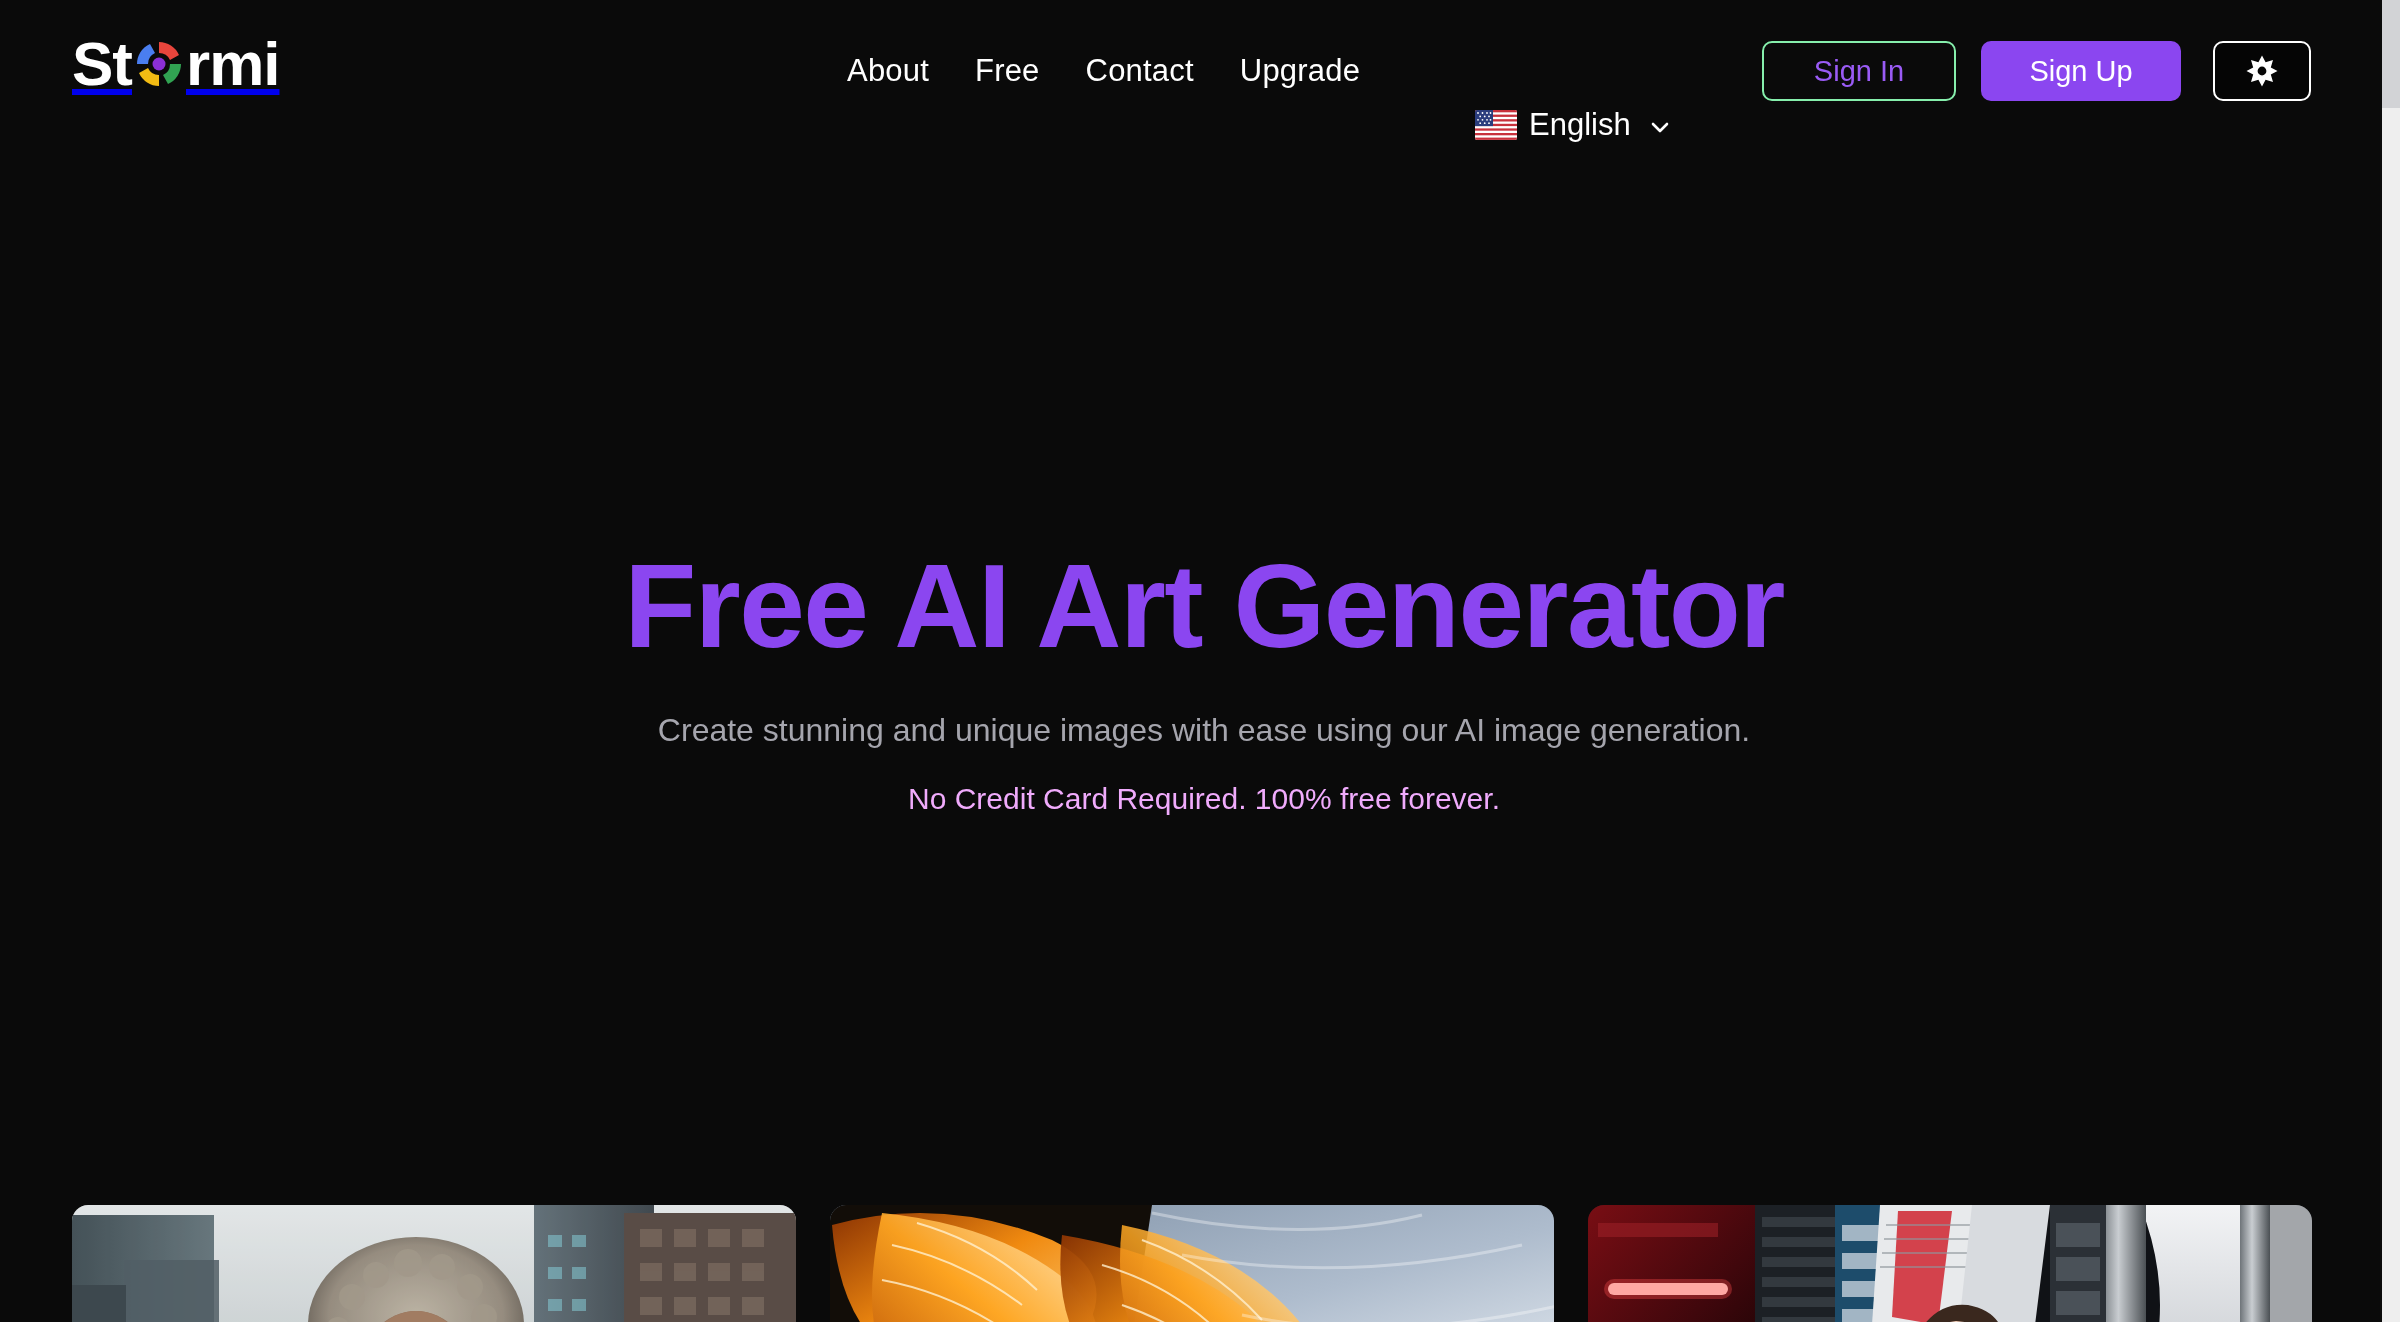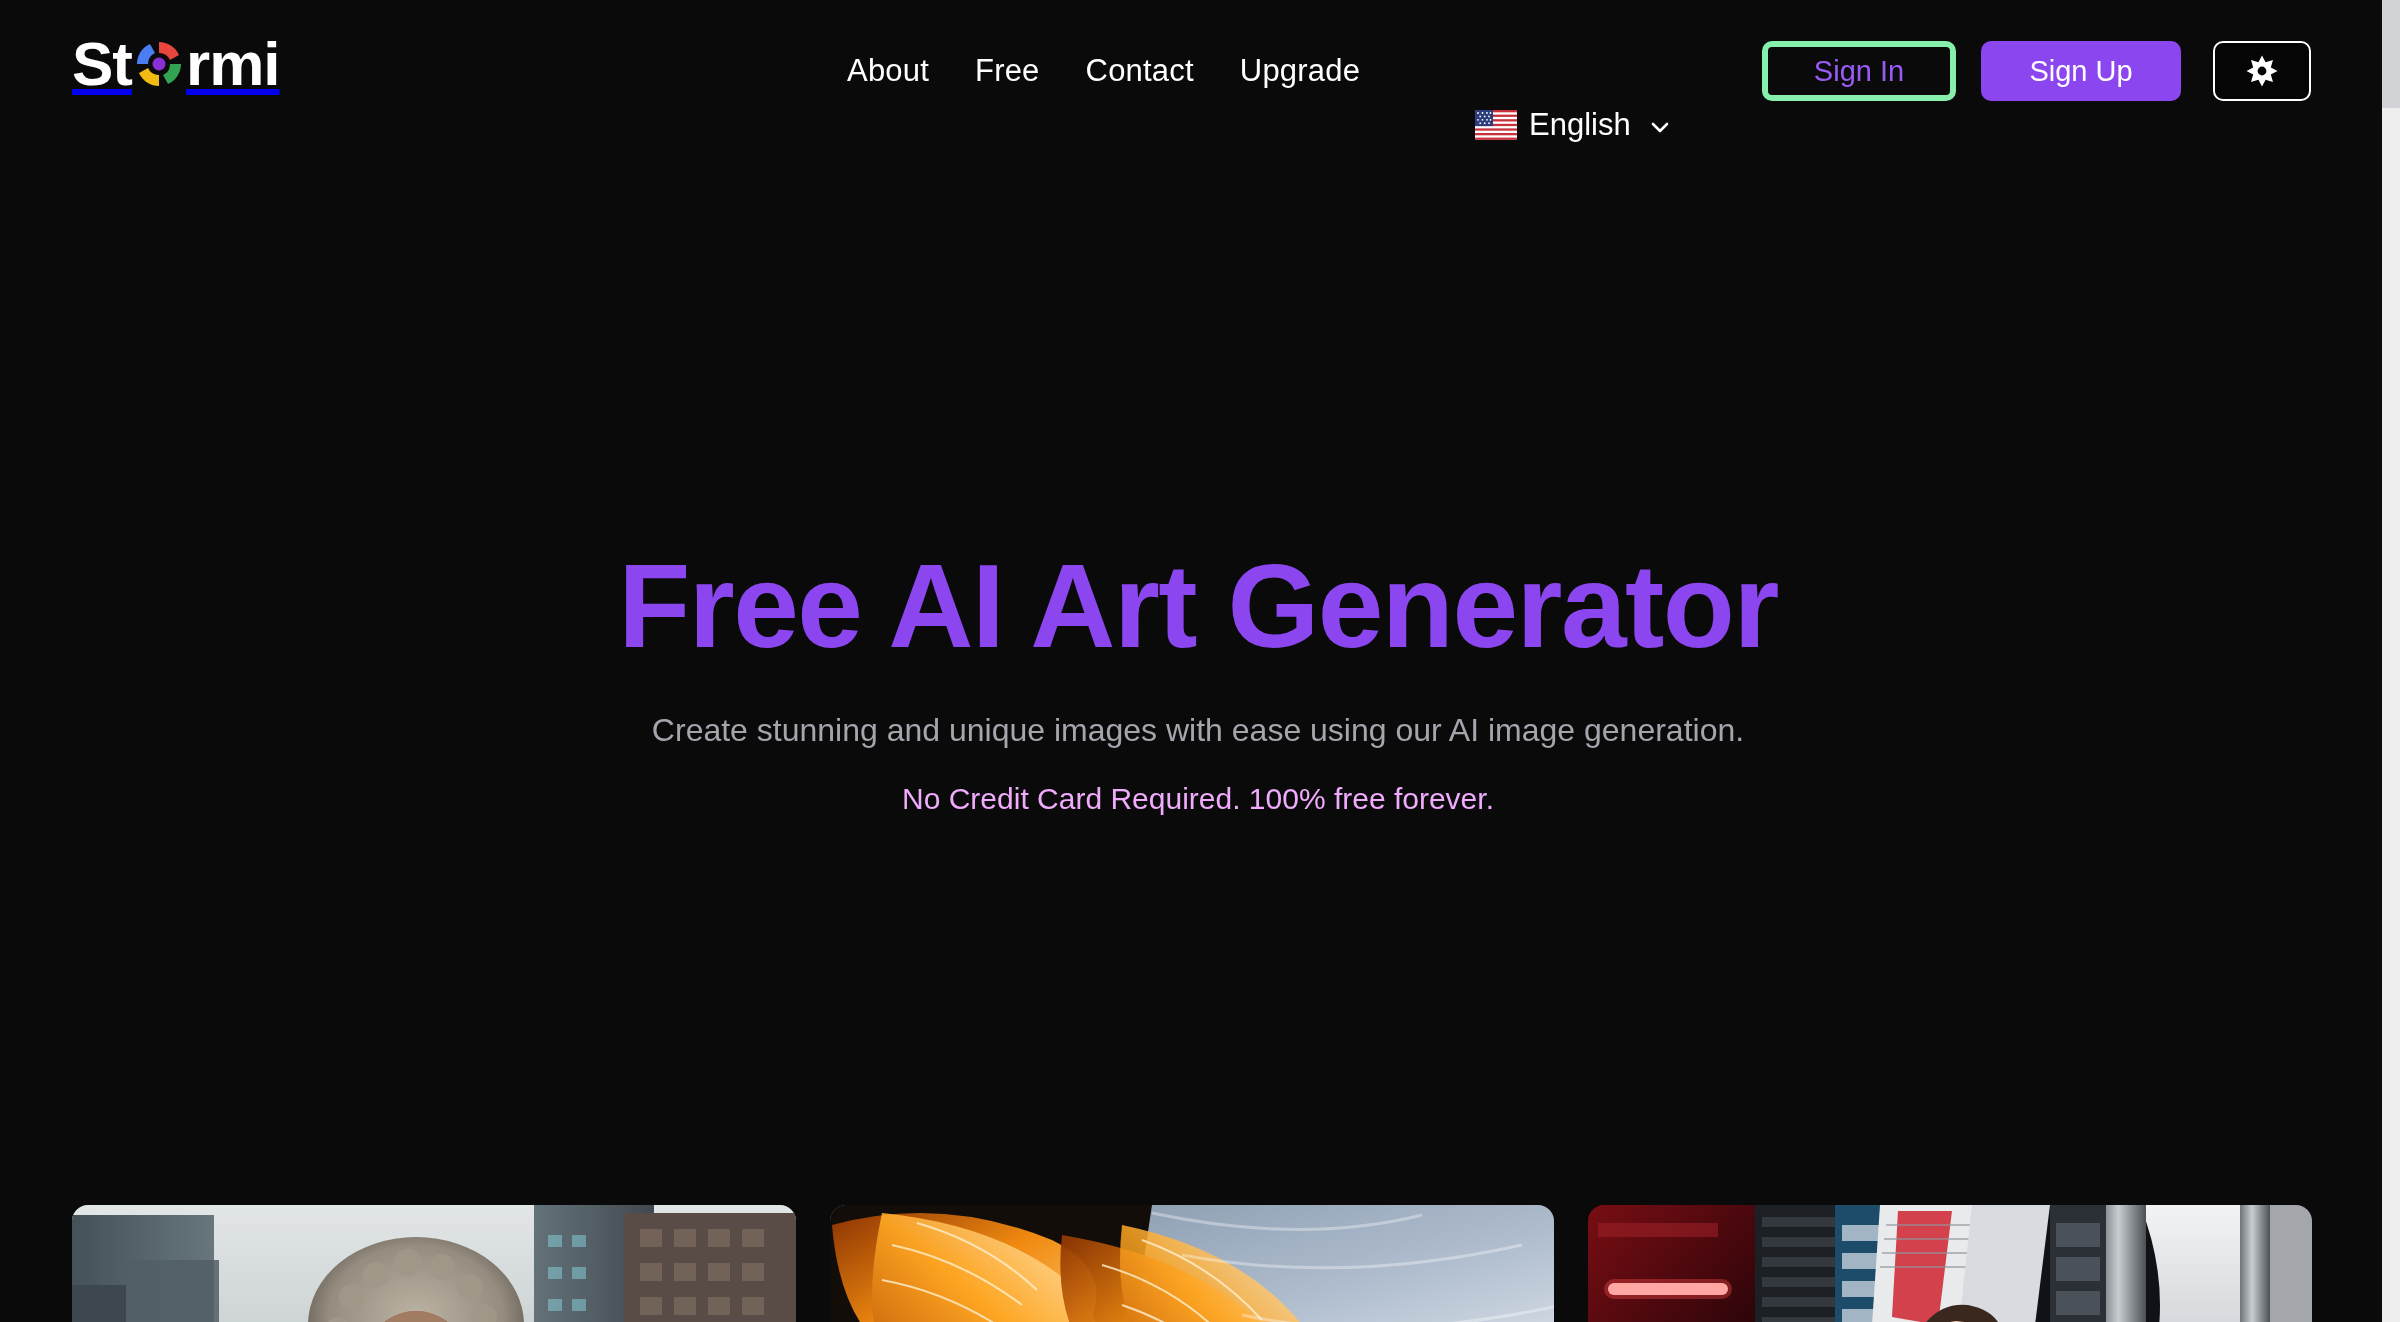--- a/index.html
+++ b/index.html
@@ -110,21 +110,21 @@
   #lang-caret {
     width:26px; height:26px;
     display:block;
     margin-left:4px;
   }
 
   
   #signin-btn {
     position:absolute; left:1762px; top:41px;
     width:194px; height:60px;
-    border:6px solid #86efac;
+    border:2px solid #86efac;
     border-radius:10px;
     background:transparent;
     color:#9a5bf5;
     font-size:29px;
     font-family:"Liberation Sans", sans-serif;
     cursor:pointer;
     display:flex; align-items:center; justify-content:center;
     white-space:nowrap;
   }
   #signup-btn {
@@ -146,21 +146,21 @@
     border:2px solid #ffffff;
     border-radius:10px;
     background:#050505;
     cursor:pointer;
     display:flex; align-items:center; justify-content:center;
   }
   #settings-btn svg { display:block; width:34px; height:34px; }
 
   
   #hero {
-    position:absolute; left:7px; top:540px;
+    position:absolute; left:13px; top:540px;
     width:2382px;
     text-align:center;
   }
   #hero-title {
     color:#8b46f0;
     font-size:118px;
     font-weight:bold;
     letter-spacing:-1.5px;
     line-height:1.12;
     font-family:"Liberation Sans", sans-serif;

